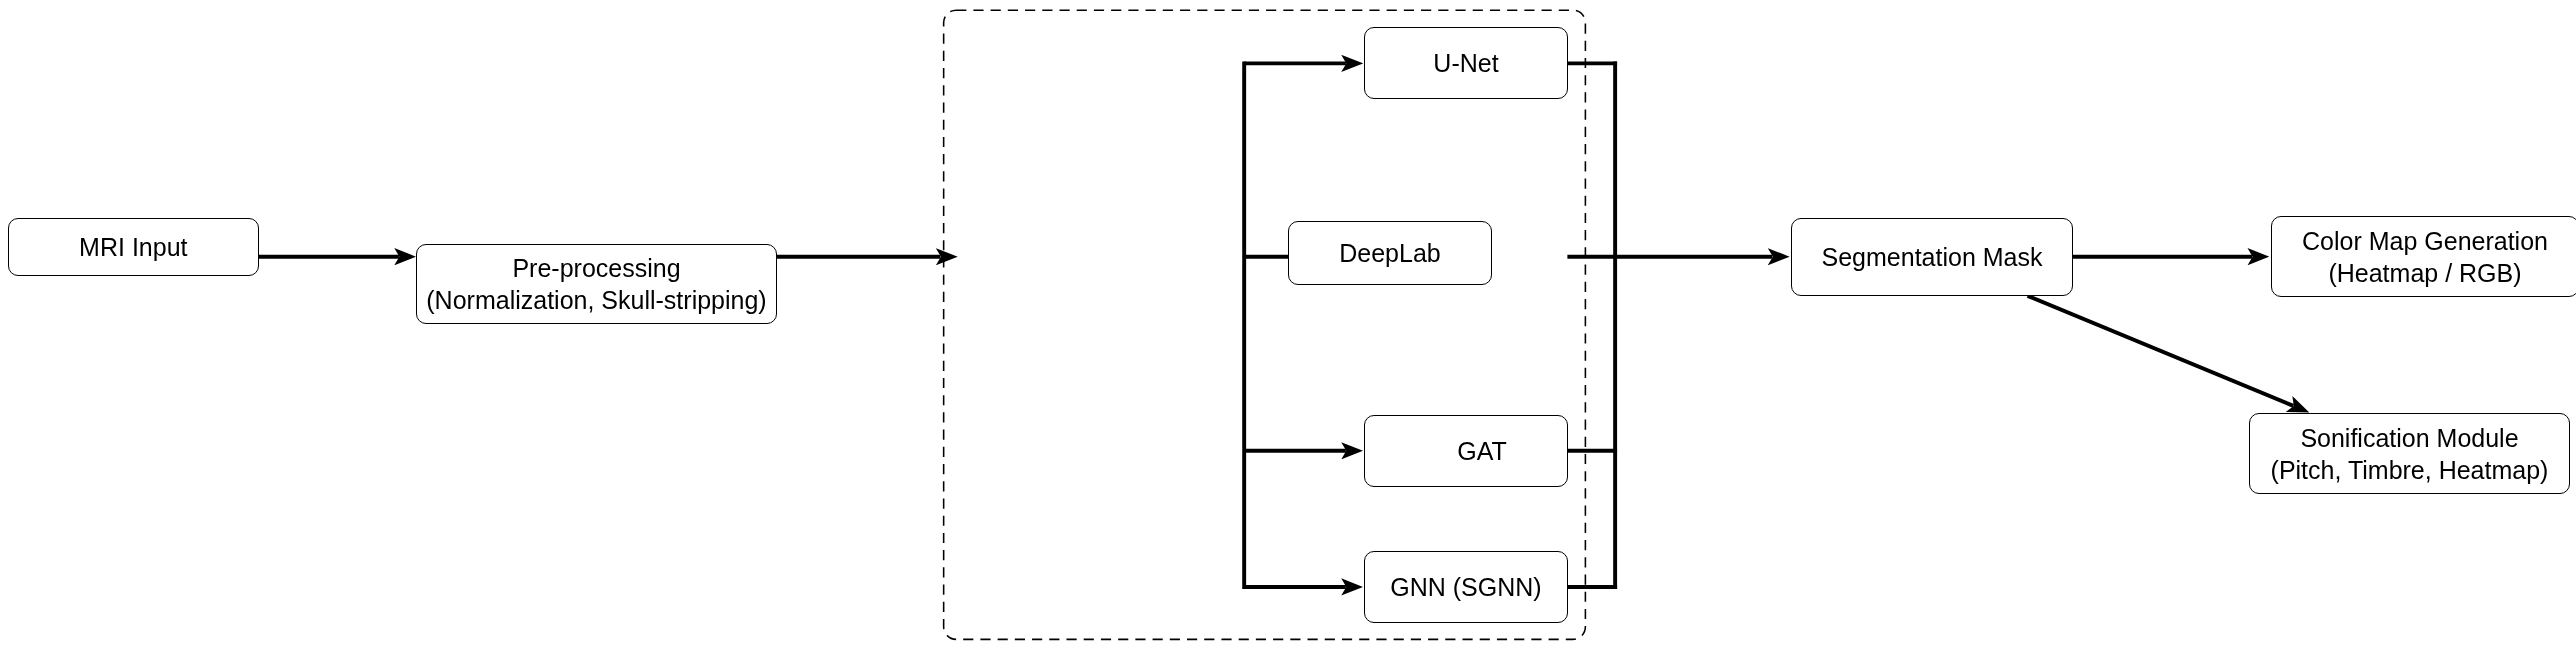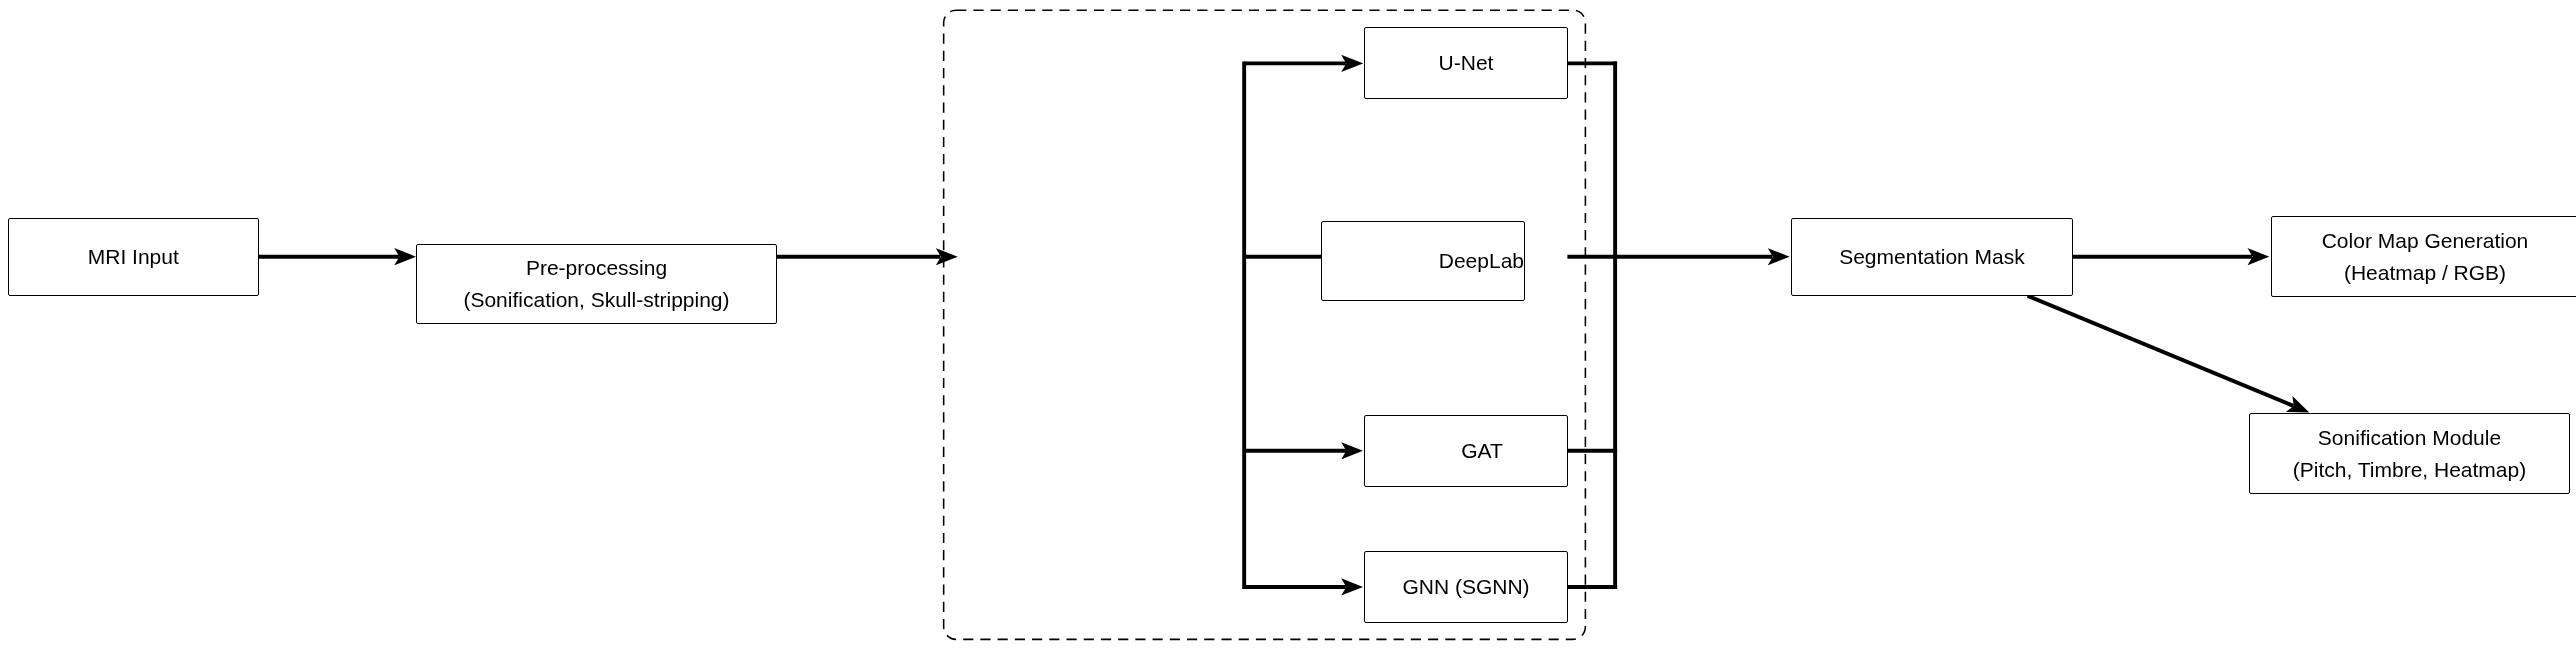--- a/index.html
+++ b/index.html
@@ -36,27 +36,27 @@
     fill: none;
     stroke: #000000;
     stroke-width: 2;
     stroke-dasharray: 13 9;
   }
   .node {
     position: absolute;
     box-sizing: border-box;
     background: #ffffff;
     border: 1.6px solid #000000;
-    border-radius: 2px;
+    border-radius: 10px;
     display: flex;
     flex-direction: column;
     align-items: center;
     justify-content: center;
     text-align: center;
-    font-size: 21px;
+    font-size: 25px;
     line-height: 32px;
     white-space: nowrap;
   }
 </style>
 </head>
 <body>
 
 <div class="stage">
 
   <svg class="edge-layer" viewBox="0 0 3290 828">
@@ -82,35 +82,35 @@
     <line class="edge" x1="2002" y1="576" x2="2065.5" y2="576"></line>
     <line class="edge" x1="2002" y1="750" x2="2065.5" y2="750"></line>
     <line class="trunk" x1="2063" y1="78.5" x2="2063" y2="752.5"></line>
 
     <line class="edge" x1="2063" y1="328" x2="2264" y2="328" marker-end="url(#arrowhead)"></line>
 
     <line class="edge" x1="2648" y1="328" x2="2877" y2="328" marker-end="url(#arrowhead)"></line>
     <line class="edge" x1="2590" y1="378" x2="2929.7" y2="518.6" marker-end="url(#arrowhead)"></line>
   </svg>
 
-  <div class="node" style="left:7.8px; top:218px; width:251px; height:78px;">
+  <div class="node" style="left:7.8px; top:218px; width:251px; height:58px;">
     <span>MRI Input</span>
   </div>
 
   <div class="node" style="left:416px; top:216px; width:361px; height:80px;margin-top:28px;">
     <span>Pre-processing</span>
-    <span>(Sonification, Skull-stripping)</span>
+    <span>(Normalization, Skull-stripping)</span>
   </div>
 
 
   <div class="node" style="left:1364px; top:27px; width:204px; height:72px;">
     <span>U-Net</span>
   </div>
 
-  <div class="node" style="left:1321px; top:221px; width:204px; height:80px;align-items:flex-end;">
+  <div class="node" style="left:1288px; top:221px; width:204px; height:64px;">
     <span>DeepLab</span>
   </div>
 
   <div class="node" style="left:1364px; top:415px; width:204px; height:72px;padding-left:32px;">
     <span>GAT</span>
   </div>
 
   <div class="node" style="left:1364px; top:551px; width:204px; height:72px;">
     <span>GNN (SGNN)</span>
   </div>

